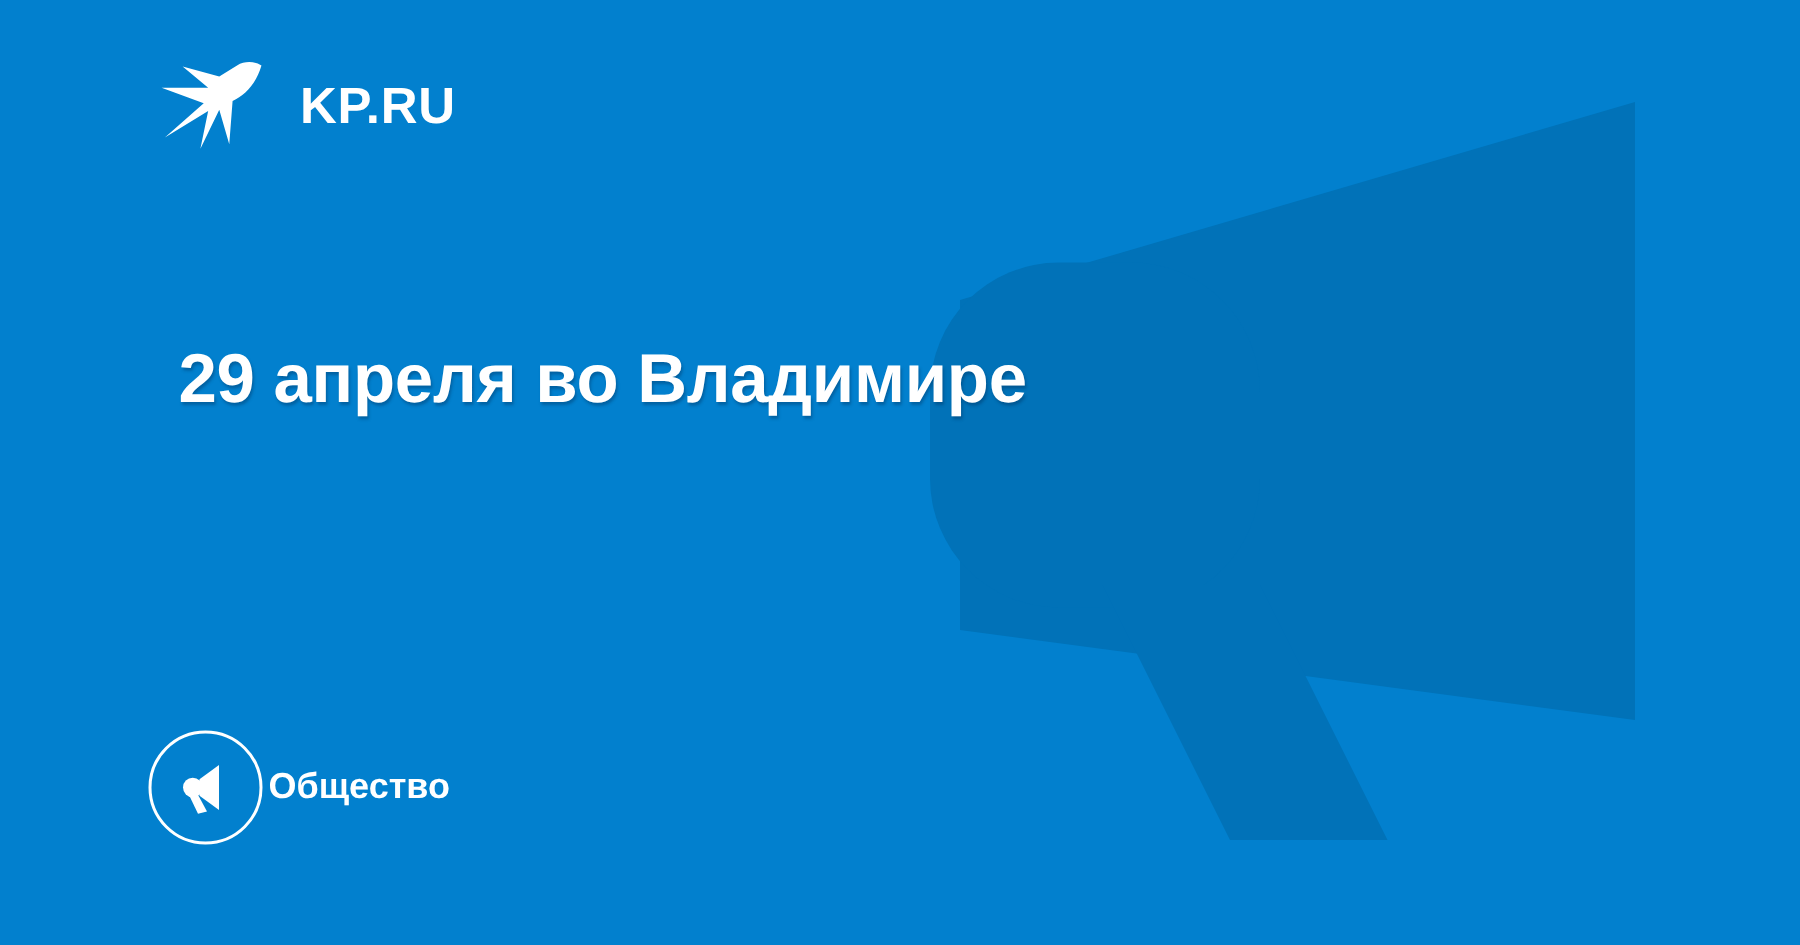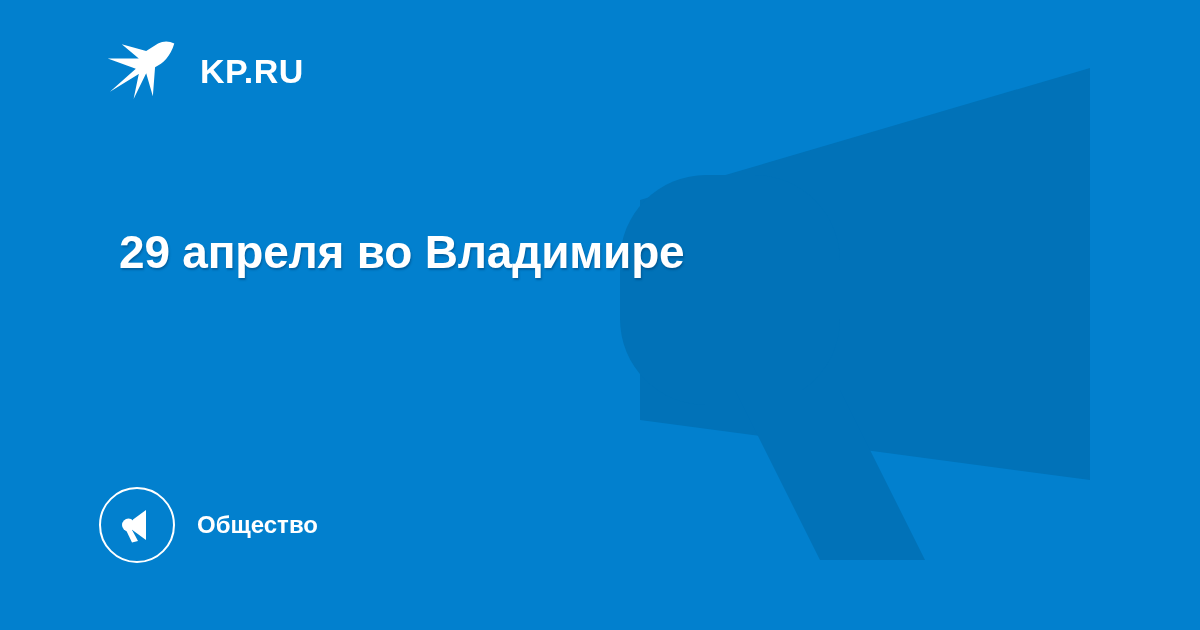--- a/index.html
+++ b/index.html
@@ -71,21 +71,21 @@
   }
   .headline-line { display:block; white-space:nowrap; }
 
   
   .category {
     position:absolute;
     left:99px;
     top:487px;
     display:flex;
     align-items:center;
-    gap:22px;
+    gap:4px;
     z-index:5;
   }
   .category-circle {
     width:76px;
     height:76px;
     border-radius:50%;
     border:2px solid #ffffff;
     display:flex;
     align-items:center;
     justify-content:center;

